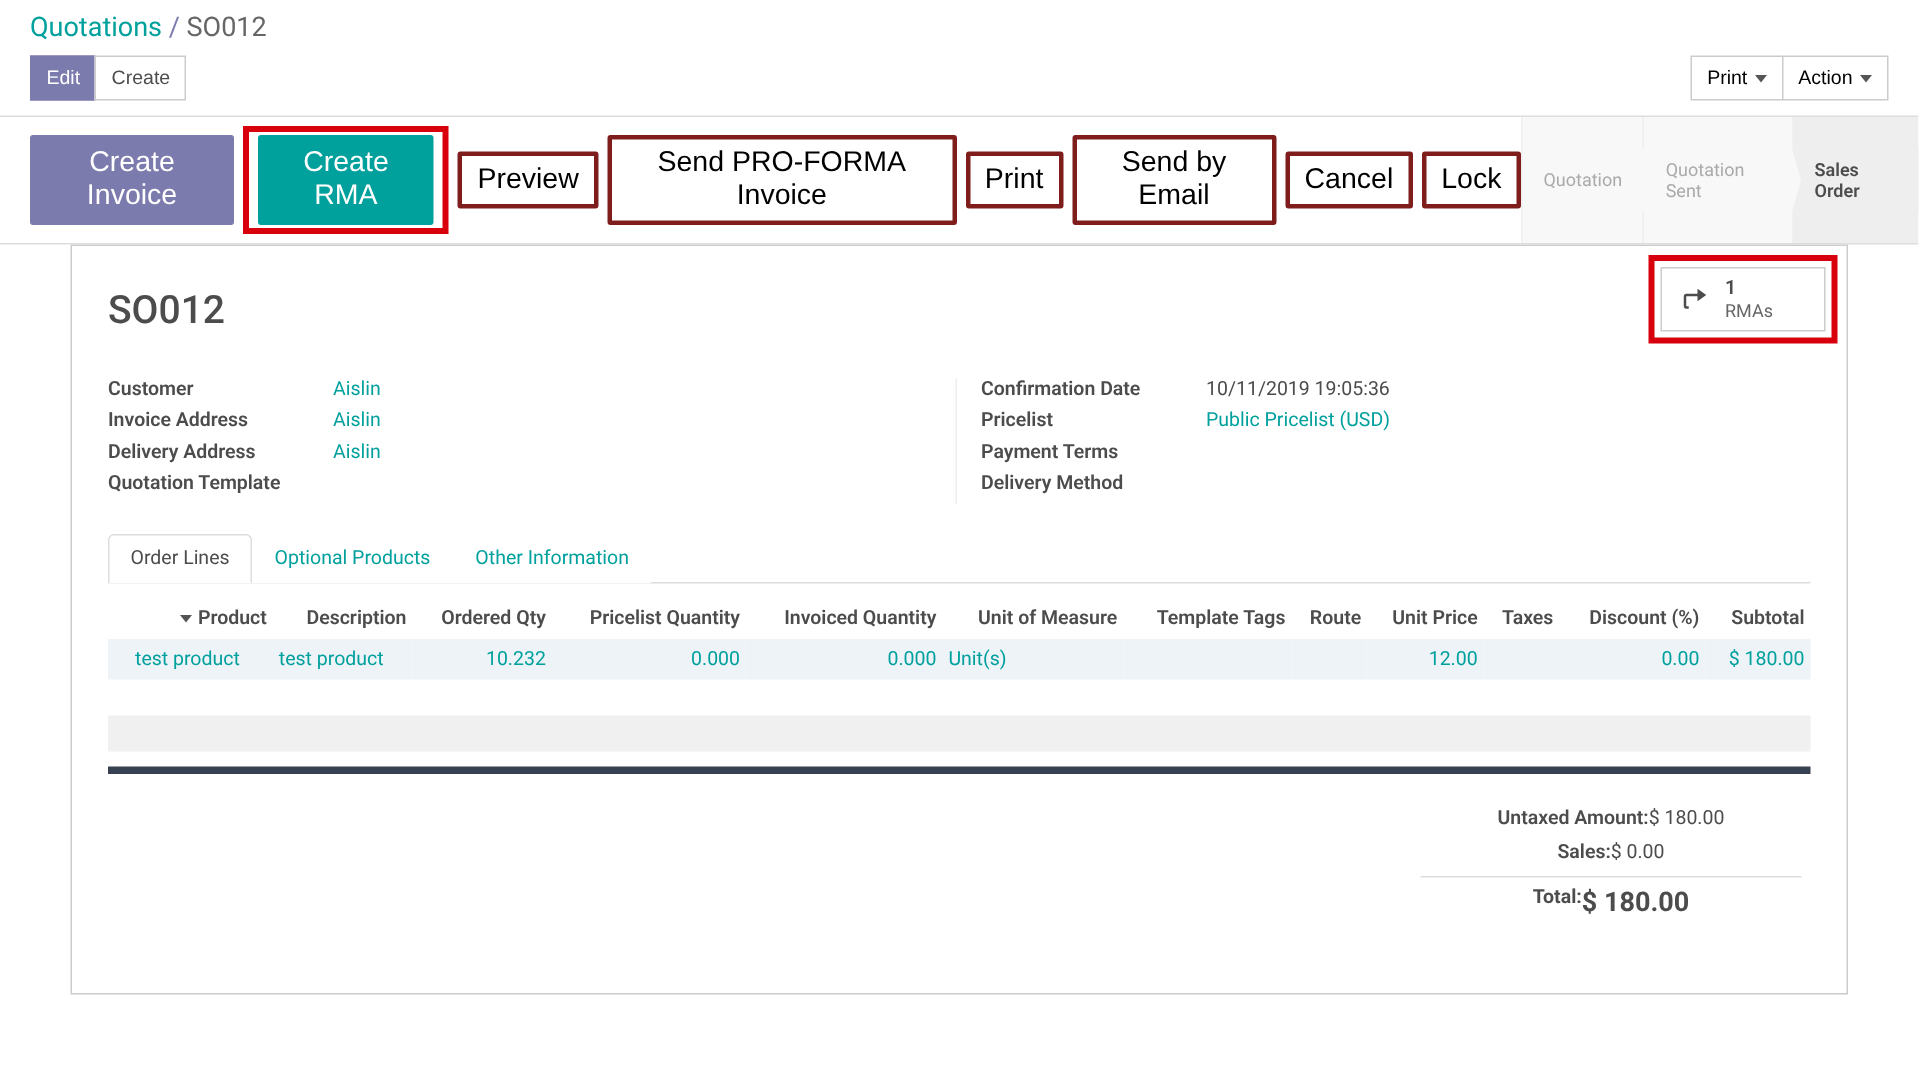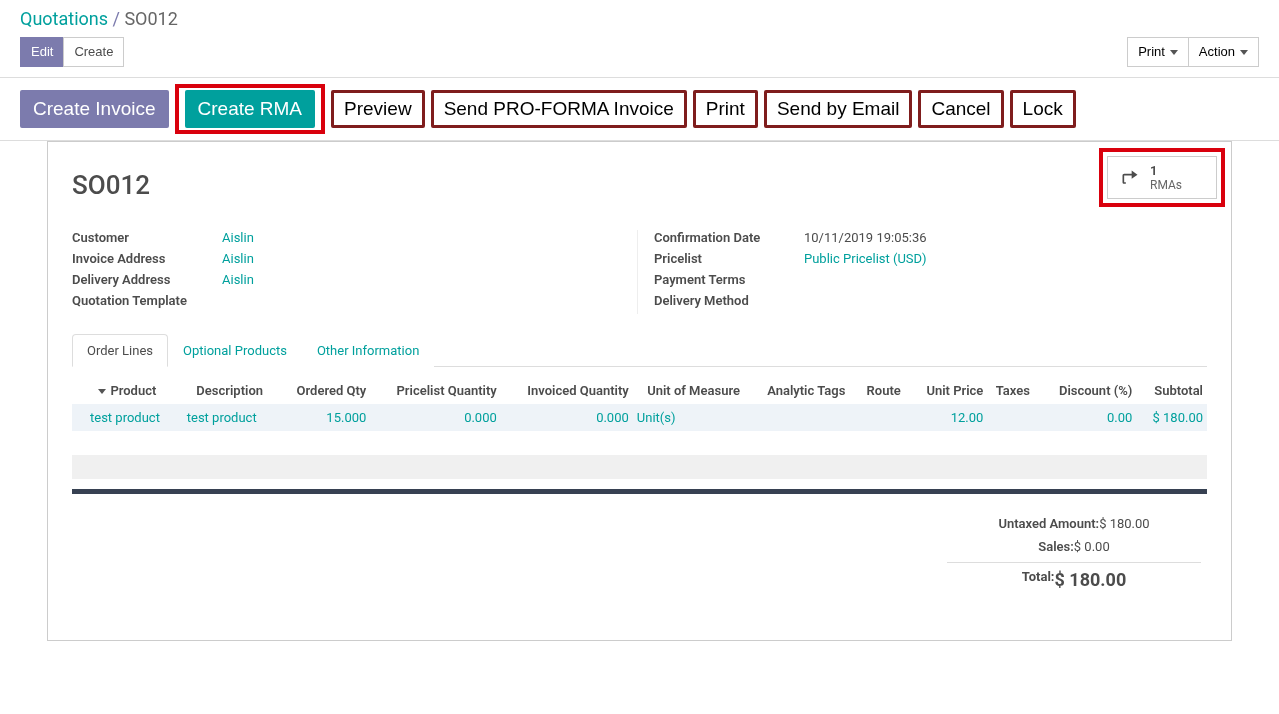--- a/index.html
+++ b/index.html
@@ -37,21 +37,21 @@
   .fields-row { display: flex; gap: 12px; margin-bottom: 20px; }
   .fields-col { flex: 1; padding-right: 16px; }
   .fields-col + .fields-col { border-left: 1px solid #eee; padding-left: 16px; }
   .field-line { display: flex; margin-bottom: 6px; font-size: 13px; }
   .field-label { width: 150px; font-weight: 600; color: #4c4c4c; }
   .field-value { flex: 1; }
   .tabs { display: flex; border-bottom: 1px solid #ddd; margin-bottom: 10px; }
   .tab { padding: 8px 14px; font-size: 13px; color: #00a09d; cursor: pointer; border: 1px solid transparent; border-bottom: none; background: #fff; margin-bottom: -1px; border-radius: 4px 4px 0 0;}
   .tab.active { color: #4c4c4c; border-color: #ddd; border-bottom: 1px solid #fff; }
   table.lines { width: 100%; border-collapse: collapse; font-size: 13px; }
-  table.lines th { text-align: center; font-weight: 600; padding: 6px 4px; color: #4c4c4c; white-space: nowrap; }
+  table.lines th { text-align: right; font-weight: 600; padding: 6px 4px; color: #4c4c4c; white-space: nowrap; }
   table.lines th.num, table.lines td.num { text-align: right; }
   table.lines td { padding: 6px 4px; }
   table.lines tr.data-row { background: #eef3f8; }
   .caret-sm { display:inline-block;width:0;height:0;border-left:4px solid transparent;border-right:4px solid transparent;border-top:5px solid #555;margin-right:4px;vertical-align:middle;}
   .spacer-row { background: #f0f0f0; height: 24px; }
   .bold-divider { height: 5px; background: #374152; margin: 10px 0 18px 0; }
   .totals { margin-left: auto; width: 260px; padding-right: 6px;}
   .total-line { display: flex; justify-content: center; padding: 4px 0; font-size: 13px; }
   .total-line .tl-label { font-weight: 600; }
   .total-line.grand { border-top: 1px solid #ddd; margin-top:4px; padding-top: 6px; }
@@ -92,20 +92,25 @@
     <span class="highlight-box">
       <button class="abtn abtn-hl">Create RMA</button>
     </span>
     <button class="abtn">Preview</button>
     <button class="abtn">Send PRO-FORMA Invoice</button>
     <button class="abtn">Print</button>
     <button class="abtn">Send by Email</button>
     <button class="abtn">Cancel</button>
     <button class="abtn">Lock</button>
   </div>
+  <div class="status-steps">
+    <div class="step">Quotation</div>
+    <div class="step">Quotation Sent</div>
+    <div class="step active">Sales Order</div>
+  </div>
 </div>
 
 <div class="sheet-wrap">
   <div class="sheet">
 
     <div class="highlight-stat">
       <div class="stat-box">
         <svg viewBox="0 0 24 24">
             <path fill="#4c4c4c" d="M14 3v4H5c-1.1 0-2 .9-2 2v8c0 1.1.9 2 2 2h2v-2H5V9h9v4l7-5-7-5z"></path>
           </svg>
@@ -166,33 +171,33 @@
 
       <table class="lines">
         <thead>
           <tr>
             <th><span class="caret-sm"></span><span>Product</span></th>
             <th>Description</th>
             <th class="num">Ordered Qty</th>
             <th class="num">Pricelist Quantity</th>
             <th class="num">Invoiced Quantity</th>
             <th>Unit of Measure</th>
-            <th>Analytic Tags</th>
+            <th>Template Tags</th>
             <th>Route</th>
             <th class="num">Unit Price</th>
             <th>Taxes</th>
             <th class="num">Discount (%)</th>
             <th class="num">Subtotal</th>
           </tr>
         </thead>
         <tbody>
           <tr class="data-row">
             <td style="padding-left:18px;"><span class="link">test product</span></td>
             <td><span class="link">test product</span></td>
-            <td class="num"><span class="link">15.000</span></td>
+            <td class="num"><span class="link">10.232</span></td>
             <td class="num"><span class="link">0.000</span></td>
             <td class="num"><span class="link">0.000</span></td>
             <td><span class="link">Unit(s)</span></td>
             <td></td>
             <td></td>
             <td class="num"><span class="link">12.00</span></td>
             <td></td>
             <td class="num"><span class="link">0.00</span></td>
             <td class="num"><span class="link">$ 180.00</span></td>
           </tr>

